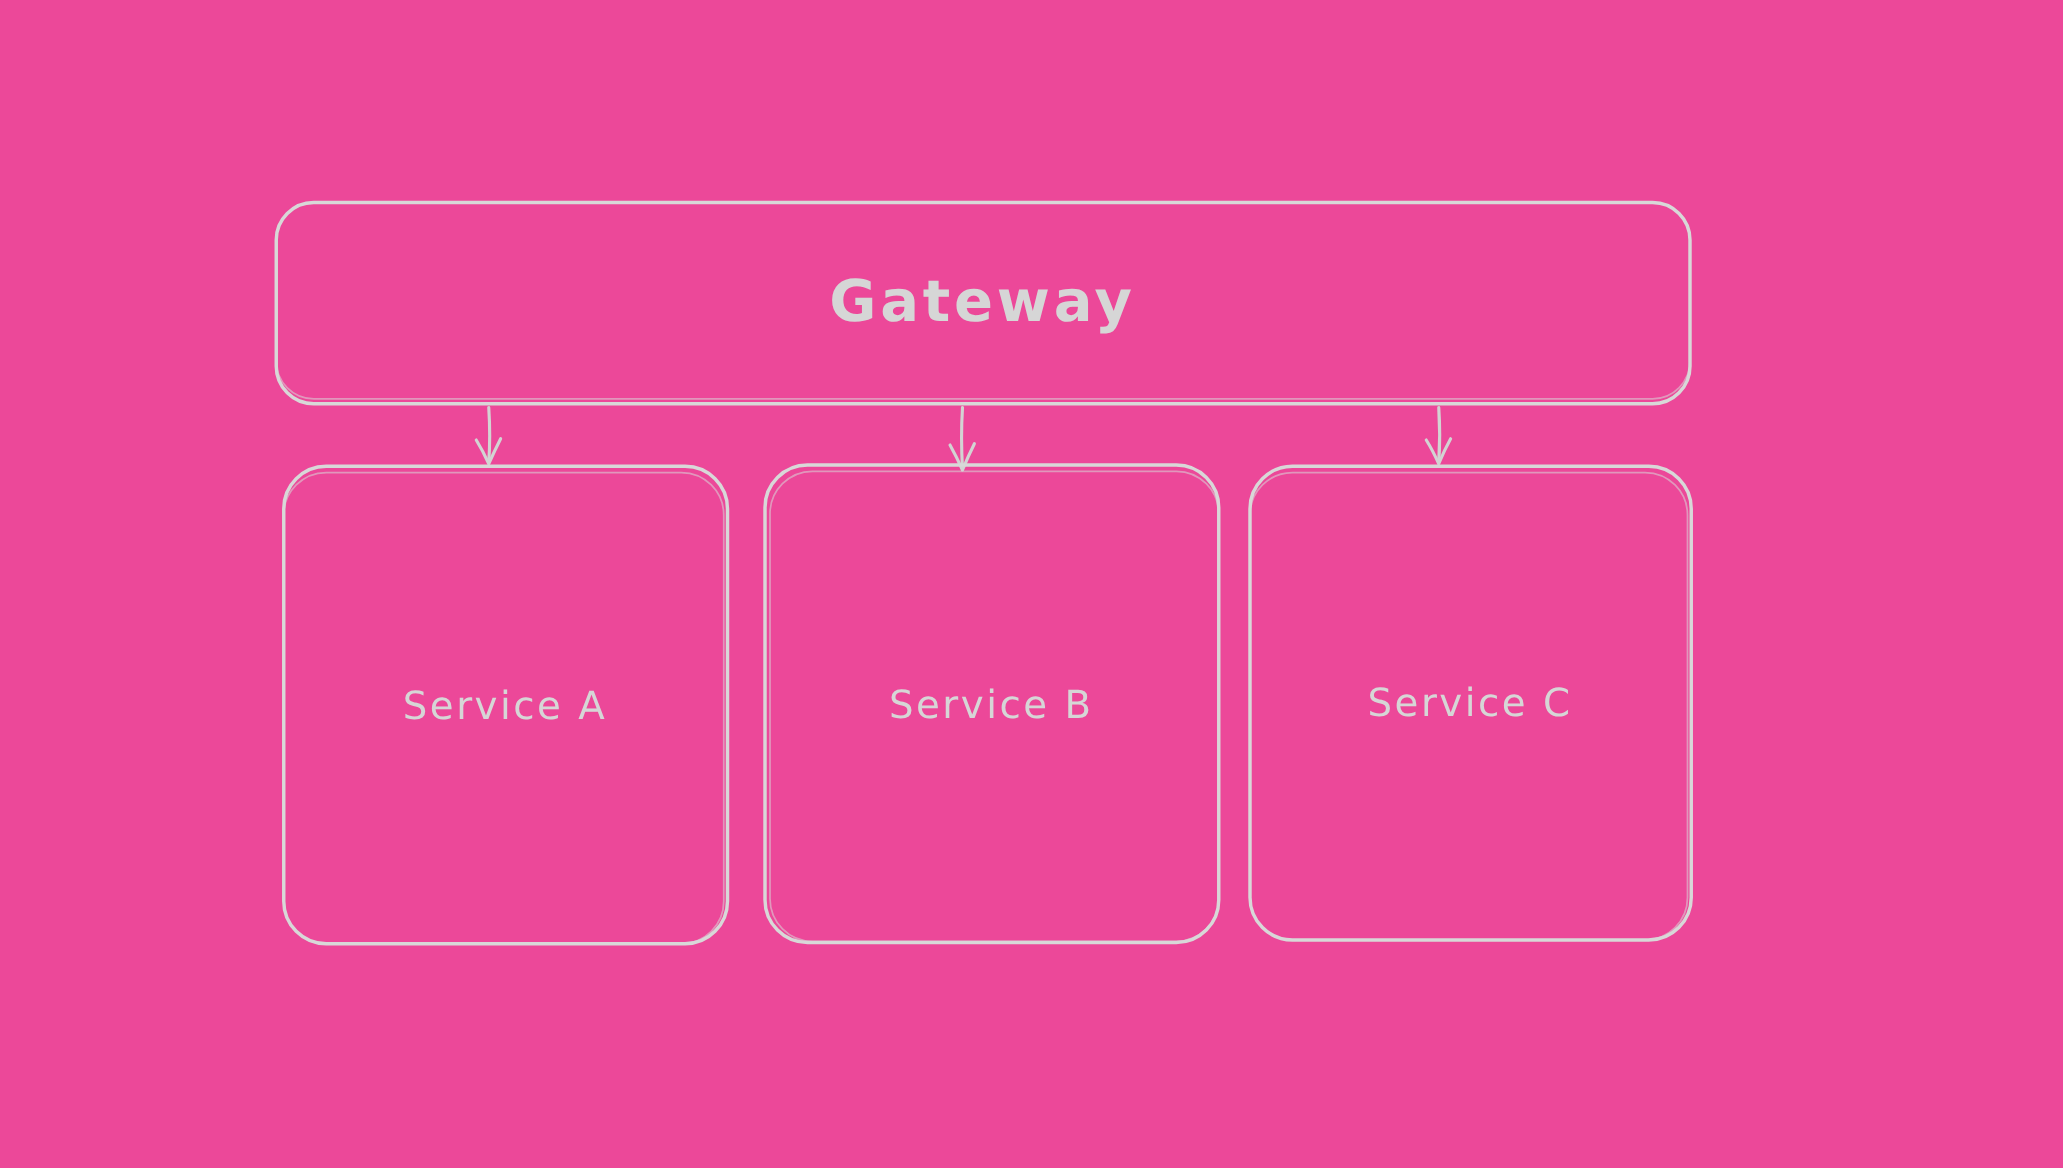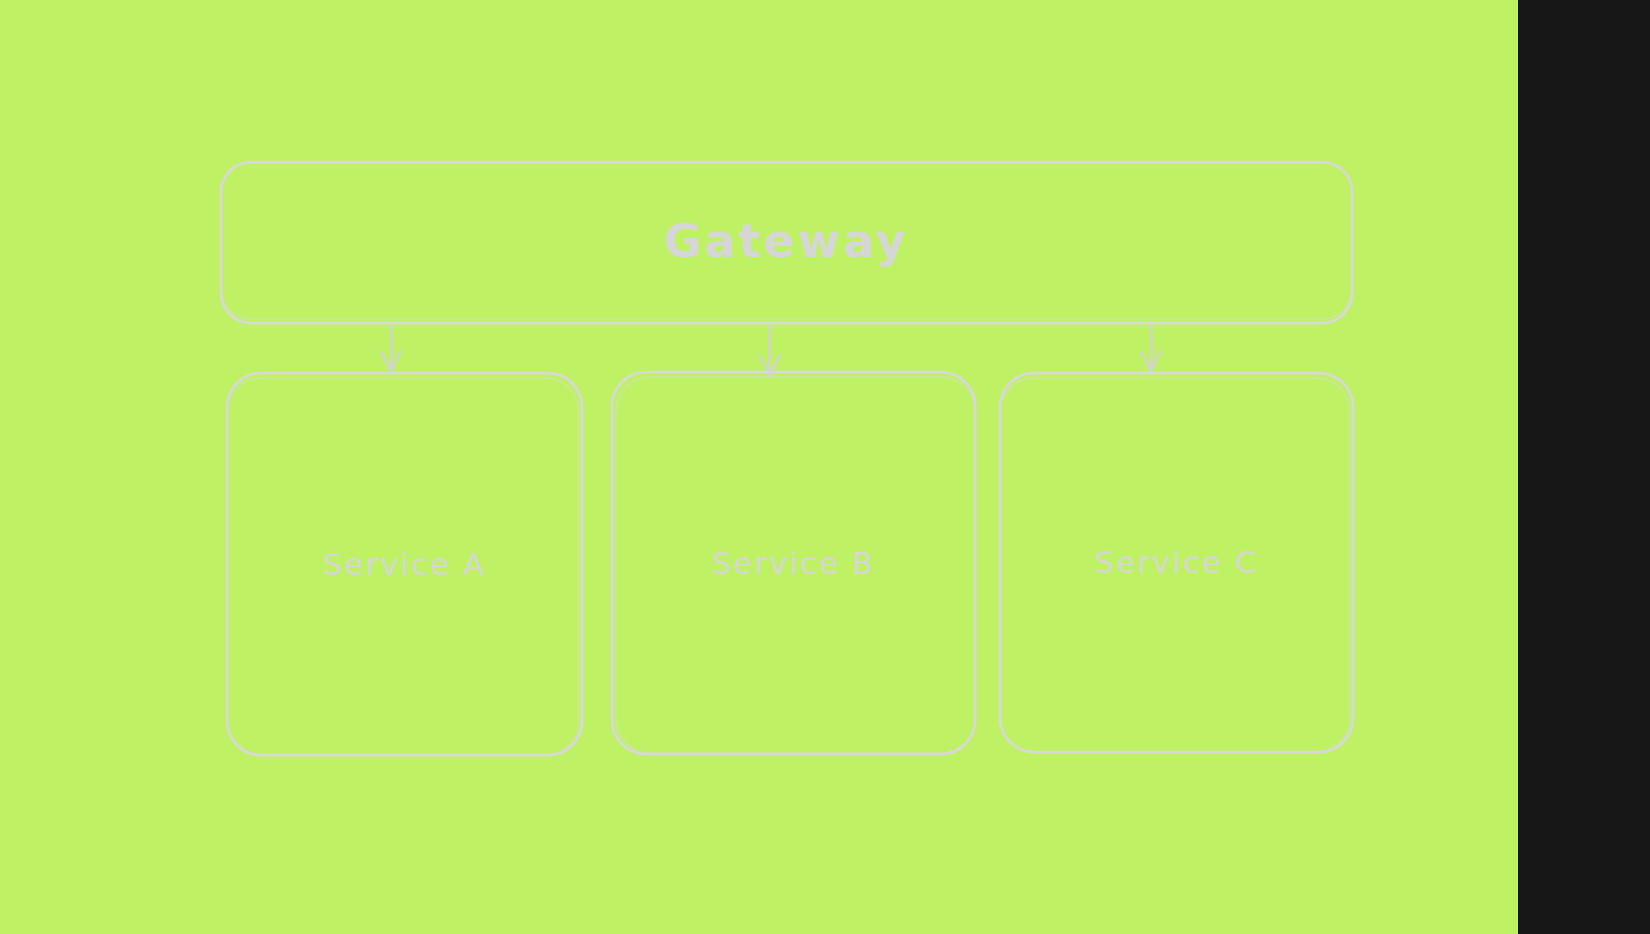--- a/index.html
+++ b/index.html
@@ -8,23 +8,23 @@
     background: #171717;
   }
   body {
     width: 1650px;
     height: 934px;
     overflow: hidden;
     font-family: "DejaVu Sans", sans-serif;
   }
   .canvas {
     position: relative;
-    width: 1518px;
+    width: 1650px;
     height: 934px;
-    background: #bef264;
+    background: #ec4899;
   }
   svg { display: block; }
 
   .box {
     fill: none;
     stroke: #d8d8d8;
     stroke-width: 2.75;
     stroke-linecap: round;
     stroke-linejoin: round;
   }

